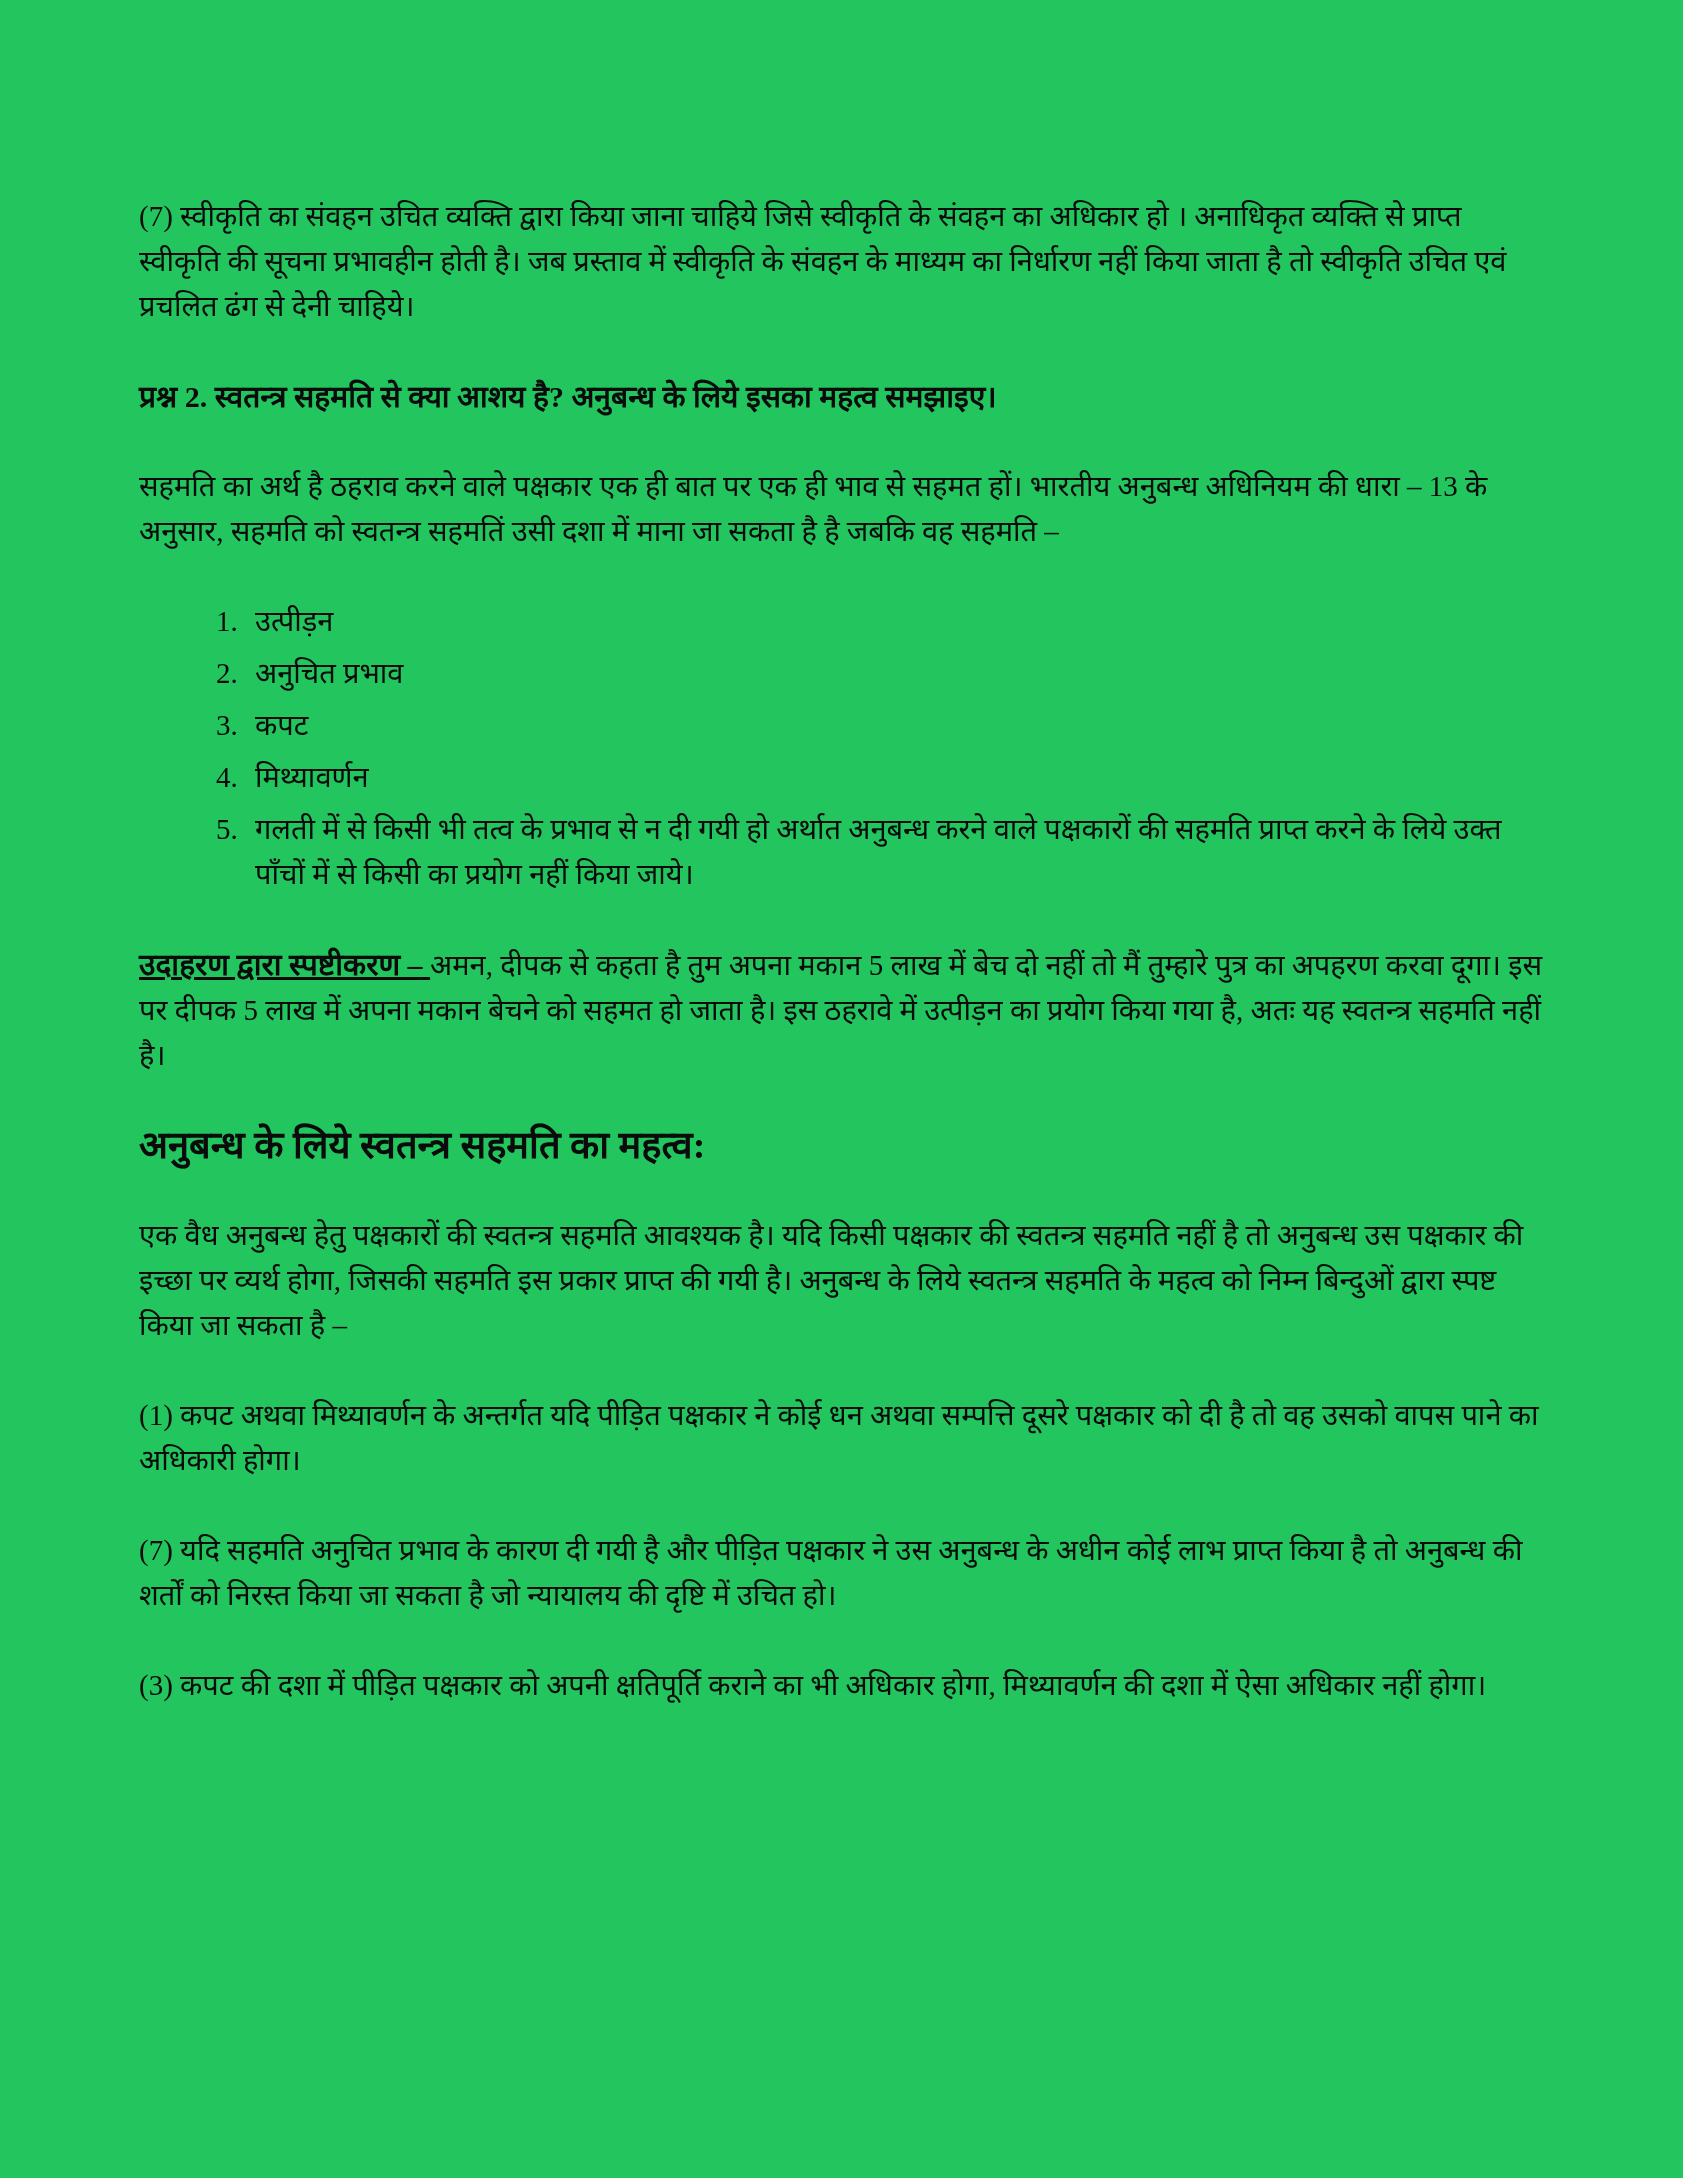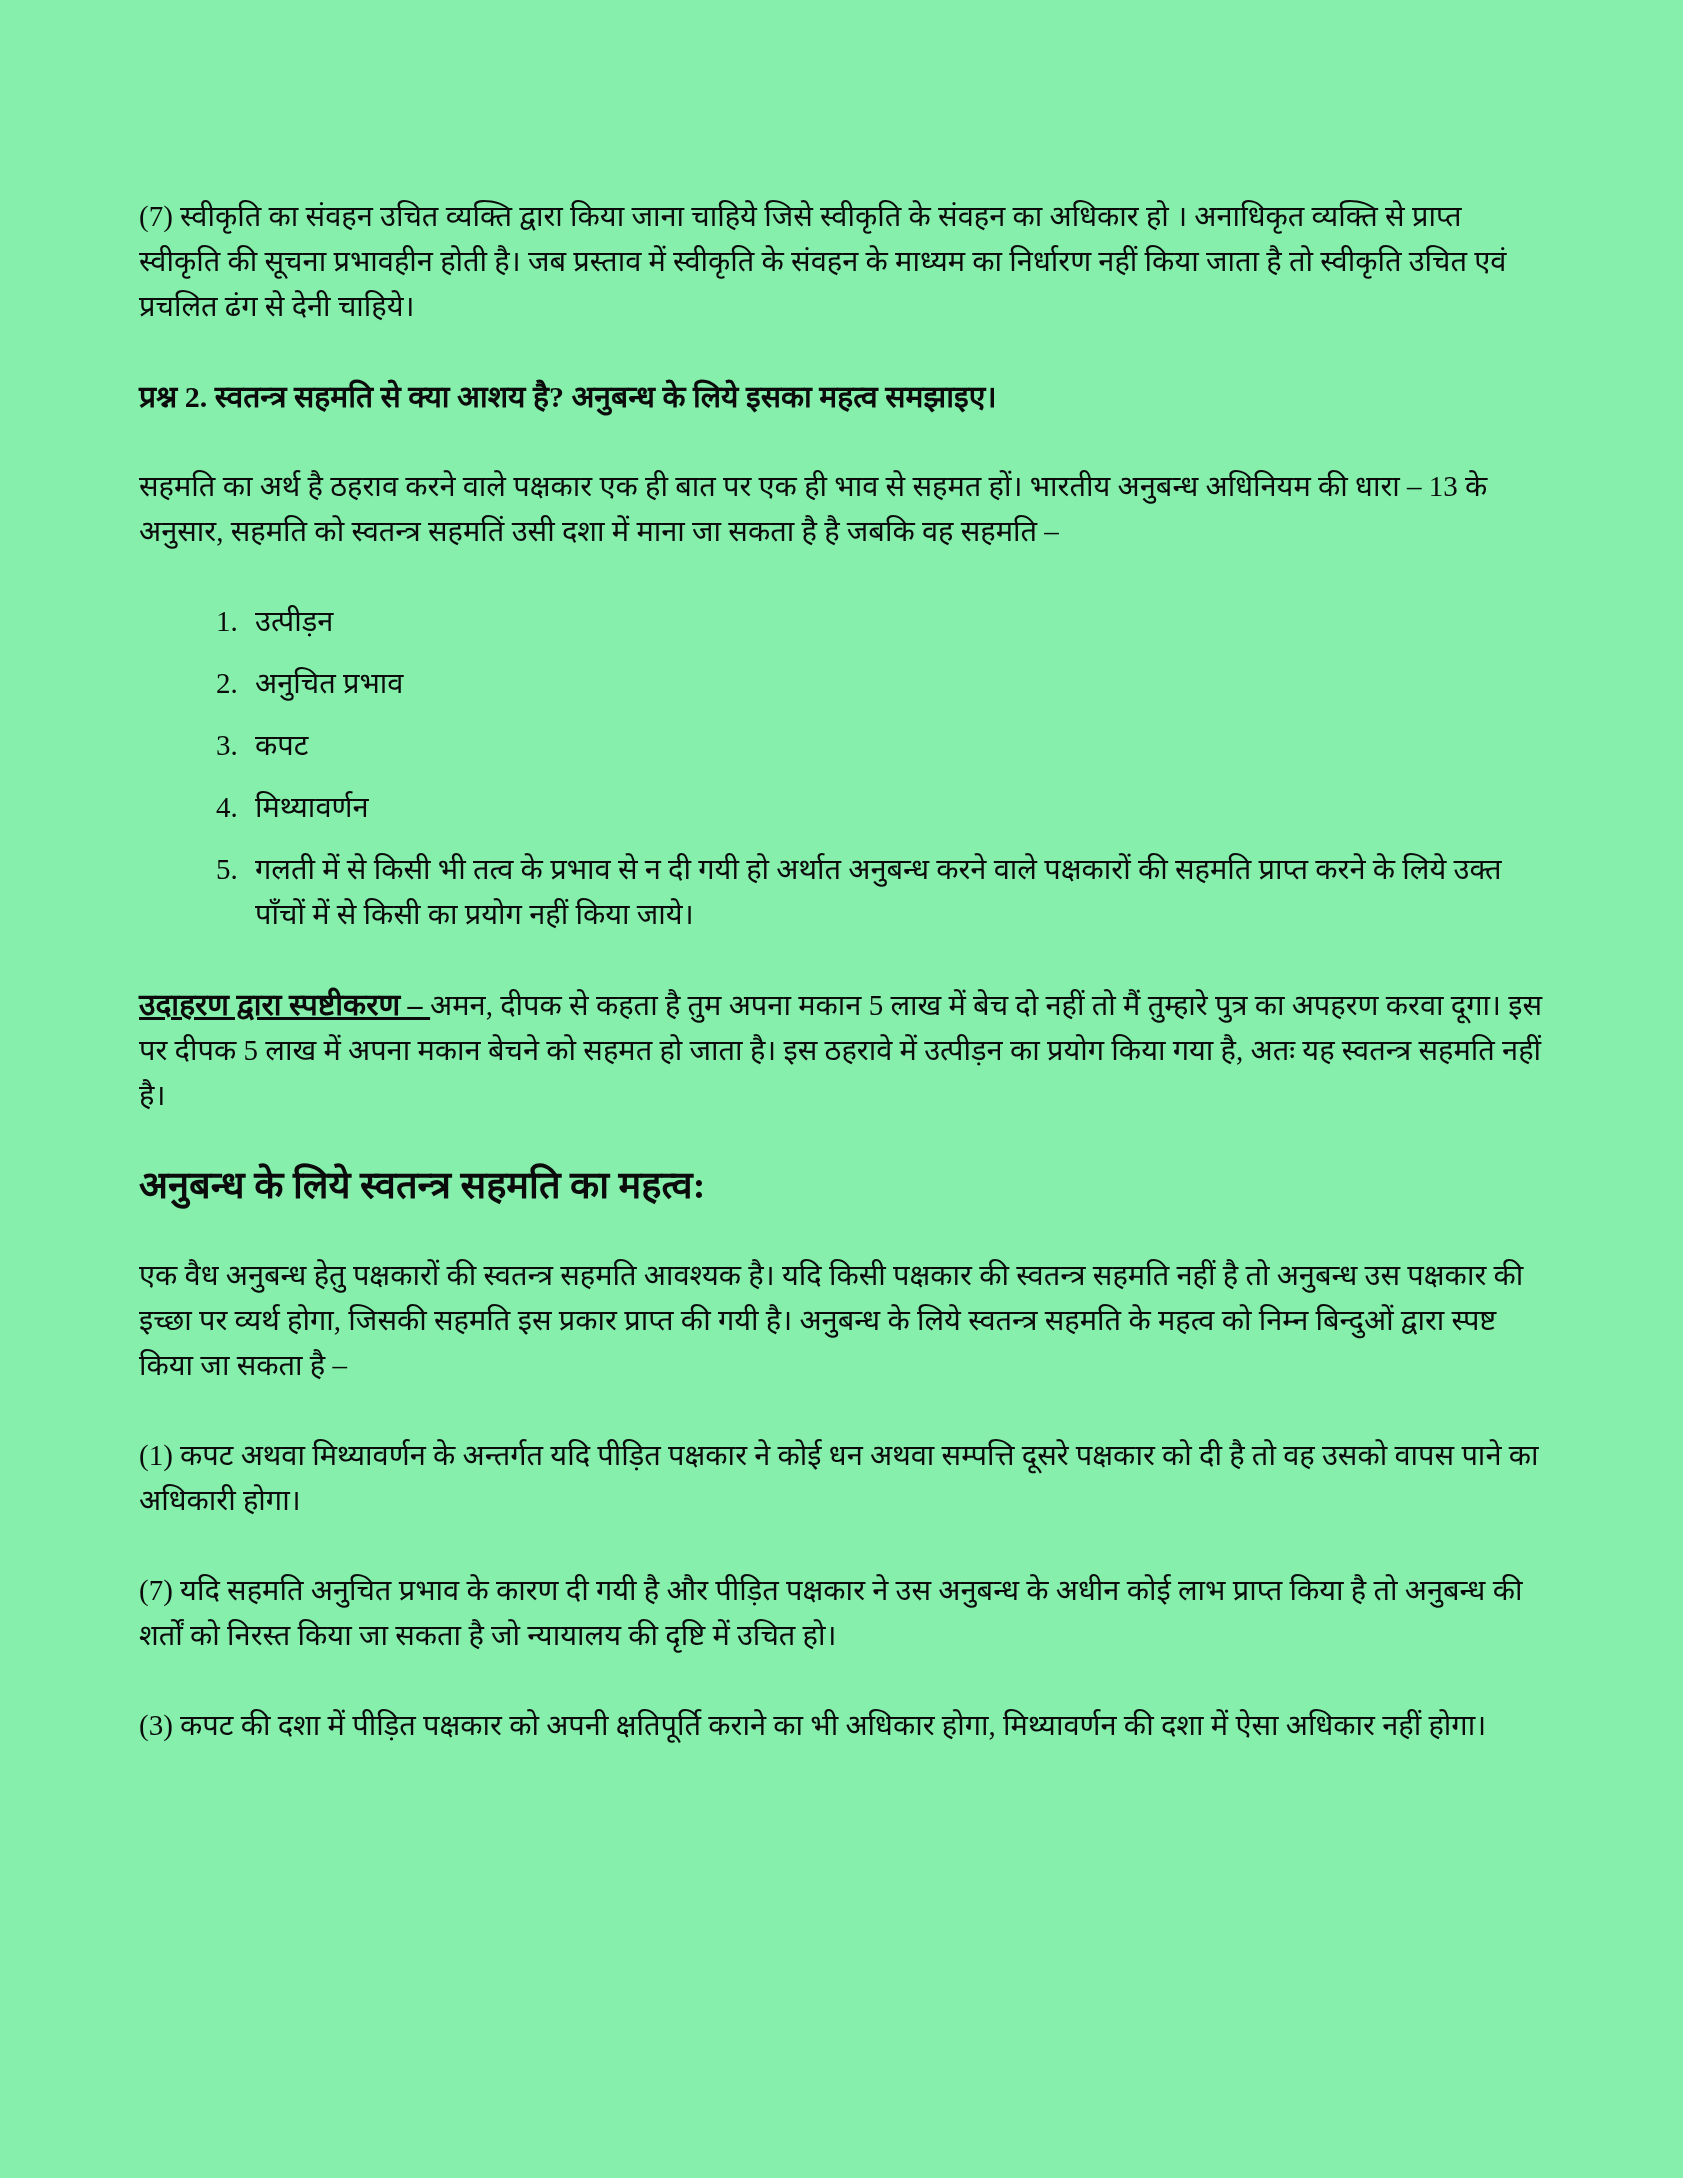--- a/index.html
+++ b/index.html
@@ -4,21 +4,21 @@
 <style>
   html, body {
     margin: 0;
     padding: 0;
     background: #ffffff;
   }
   .page {
     position: relative;
     width: 1683px;
     height: 2178px;
-    background: #86efac;
+    background: #22c55e;
     color: #000000;
     font-family: "Liberation Serif", "DejaVu Serif", serif;
     box-sizing: border-box;
     padding: 194px 139px 119px 139px;
     overflow: hidden;
   }
   .doc {
     width: 1408px;
     font-size: 29px;
     line-height: 45px;
@@ -40,21 +40,21 @@
   .bold-lead {
     font-weight: 700;
     font-size: 30px;
     text-decoration: underline;
   }
   ol.consent-list {
     margin: 0 0 45px 0;
     padding: 0 0 0 106px;
   }
   ol.consent-list li {
-    margin: 17px 0 3px 0;
+    margin: 7px 0 3px 0;
     padding-left: 10px;
     line-height: 45px;
   }
 </style>
 </head>
 <body>
 
 <div class="page">
   <div class="doc">
 

